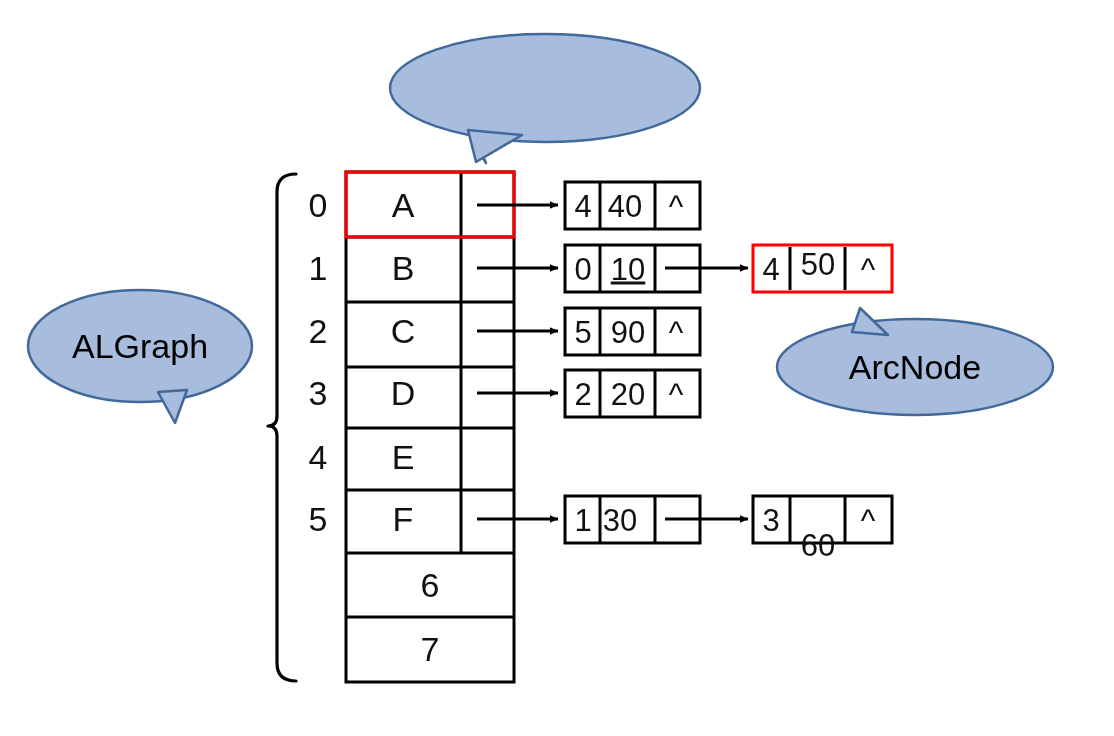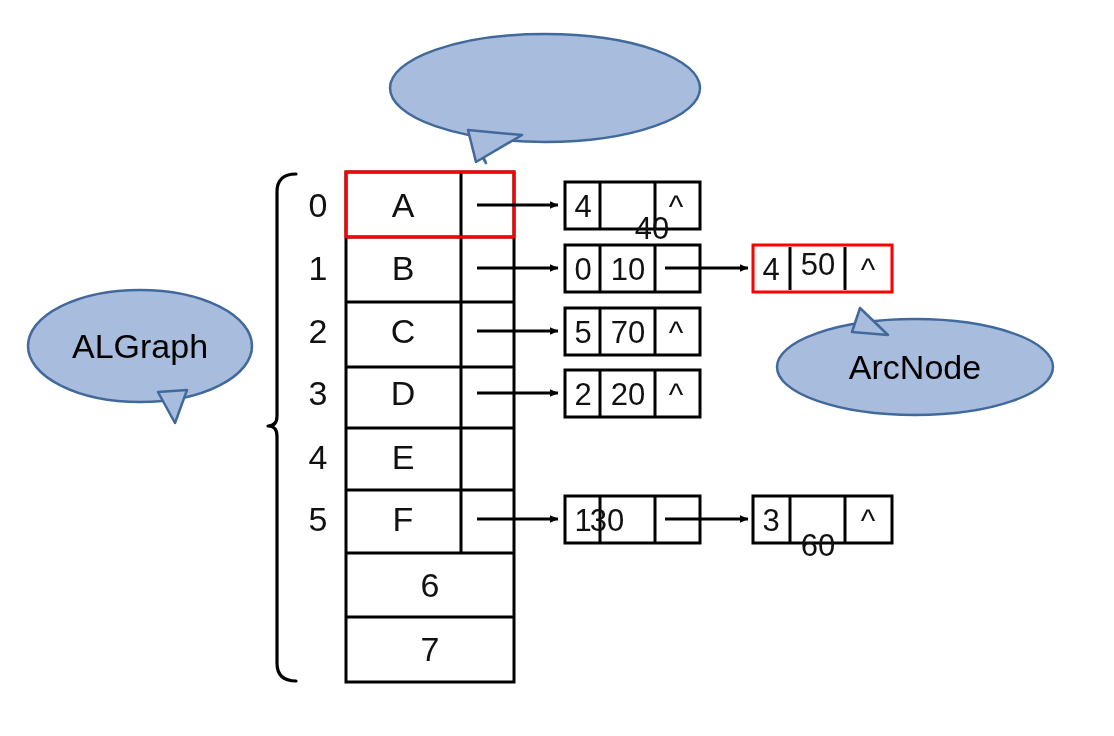--- a/index.html
+++ b/index.html
@@ -128,41 +128,41 @@
   <div class="lbl vname ctr" style="left:403px;top:268px;">B</div>
   <div class="lbl vname ctr" style="left:403px;top:331px;">C</div>
   <div class="lbl vname ctr" style="left:403px;top:393px;">D</div>
   <div class="lbl vname ctr" style="left:403px;top:457px;">E</div>
   <div class="lbl vname ctr" style="left:403px;top:519px;">F</div>
 
   <div class="lbl bignum ctr" style="left:430px;top:585px;">6</div>
   <div class="lbl bignum ctr" style="left:430px;top:649px;">7</div>
 
   <div class="lbl cellv ctr" style="left:583px;top:206px;">4</div>
-  <div class="lbl cellv ctr" style="left:652px;top:206px;margin-top:22px;">40</div>
+  <div class="lbl cellv ctr" style="left:625px;top:206px;">40</div>
   <div class="lbl cellv ctr" style="left:676px;top:206px;">^</div>
 
   <div class="lbl cellv ctr" style="left:583px;top:269px;">0</div>
-  <div class="lbl cellv ctr" style="left:628px;top:269px;">10</div>
+  <div class="lbl cellv ctr" style="left:628px;top:269px;text-decoration:underline;">10</div>
   <div class="lbl cellv ctr" style="left:676px;top:269px;"></div>
 
   <div class="lbl cellv ctr" style="left:771px;top:269px;">4</div>
   <div class="lbl cellv ctr" style="left:818px;top:264px;">50</div>
   <div class="lbl cellv ctr" style="left:868px;top:269px;">^</div>
 
   <div class="lbl cellv ctr" style="left:583px;top:332px;">5</div>
-  <div class="lbl cellv ctr" style="left:628px;top:332px;">70</div>
+  <div class="lbl cellv ctr" style="left:628px;top:332px;">90</div>
   <div class="lbl cellv ctr" style="left:676px;top:332px;">^</div>
 
   <div class="lbl cellv ctr" style="left:583px;top:394px;">2</div>
   <div class="lbl cellv ctr" style="left:628px;top:394px;text-align:right;">20</div>
   <div class="lbl cellv ctr" style="left:676px;top:394px;">^</div>
 
   <div class="lbl cellv ctr" style="left:583px;top:520px;">1</div>
-  <div class="lbl cellv ctr" style="left:607px;top:520px;text-align:right;">30</div>
+  <div class="lbl cellv ctr" style="left:620px;top:520px;text-align:right;">30</div>
   <div class="lbl cellv ctr" style="left:676px;top:520px;"></div>
 
   <div class="lbl cellv ctr" style="left:771px;top:520px;">3</div>
   <div class="lbl cellv ctr" style="left:818px;top:520px;margin-top:25px;">60</div>
   <div class="lbl cellv ctr" style="left:868px;top:520px;">^</div>
 
   <div class="lbl callout-text ctr" style="left:140px;top:346px;">ALGraph</div>
   <div class="lbl callout-text ctr" style="left:915px;top:367px;">ArcNode</div>
 
 </div>

